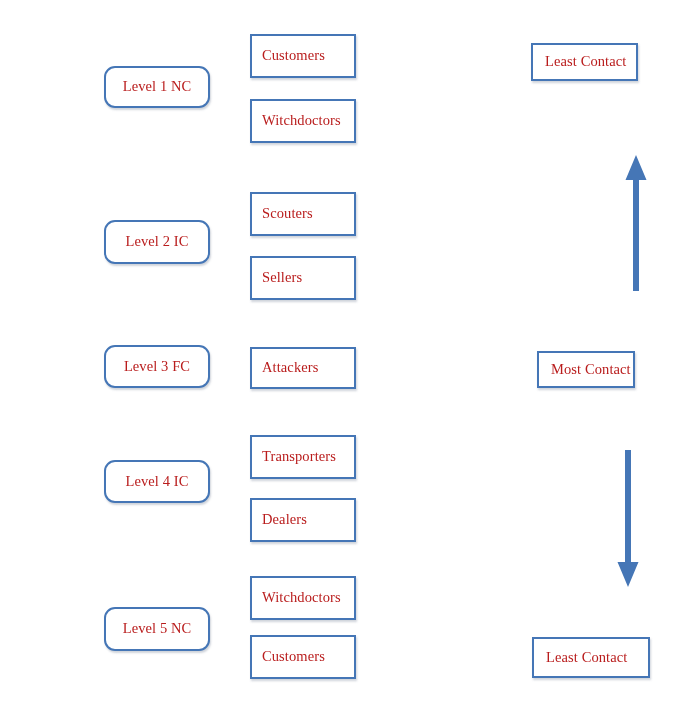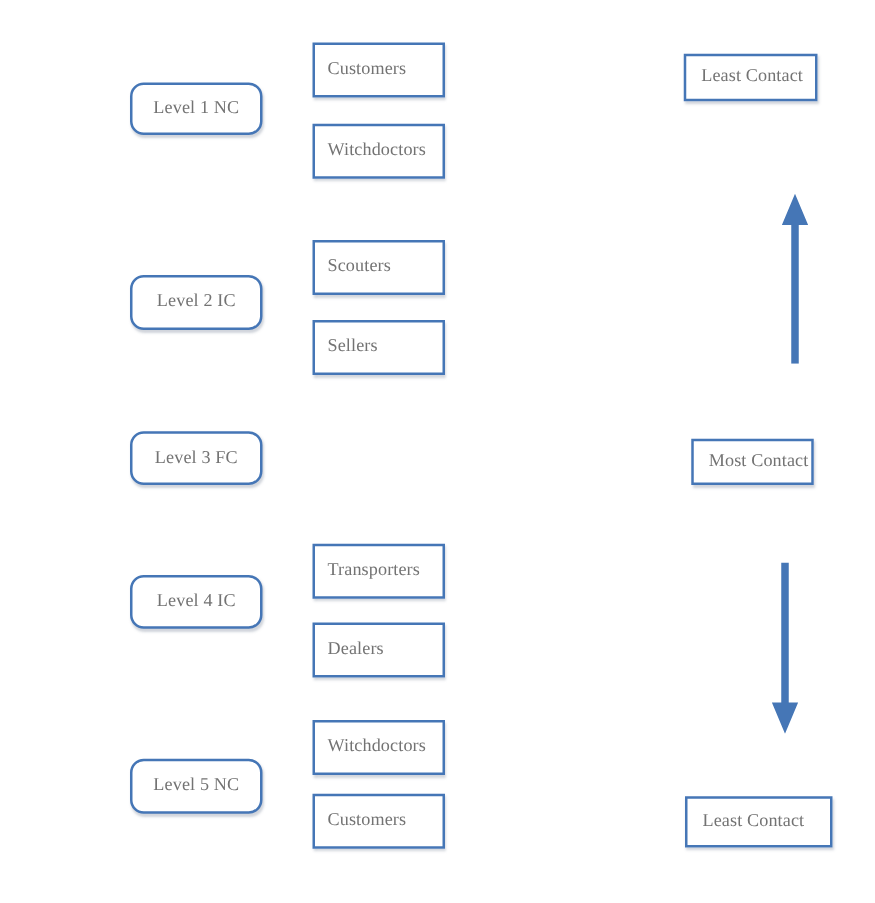--- a/index.html
+++ b/index.html
@@ -17,21 +17,21 @@
   }
 
   
   .box {
     position: absolute;
     box-sizing: border-box;
     background: #ffffff;
     border: 2px solid #4576b6;
     display: flex;
     align-items: center;
-    color: #737373;
+    color: #b91c1c;
     font-size: 14.5px;
     line-height: 1.1;
     letter-spacing: 0.1px;
     box-shadow: 1px 2px 2px rgba(150, 160, 175, 0.45);
   }
 
   
   .box.level {
     border-radius: 11px;
     justify-content: center;
@@ -43,21 +43,20 @@
     border-radius: 0;
     justify-content: flex-start;
     padding-left: 10px;
   }
 
   
   .box.contact {
     border-radius: 0;
     justify-content: flex-start;
     padding-left: 12px;
-    margin-left: 16px;
   }
 
   
   .arrow {
     position: absolute;
     overflow: visible;
   }
   .arrow svg { display: block; }
 </style>
 </head>
@@ -94,20 +93,23 @@
   </div>
 
   <div class="box role" style="left:250px; top:192px; width:106px; height:44px;">
     <span>Scouters</span>
   </div>
 
   <div class="box role" style="left:250px; top:256px; width:106px; height:44px;">
     <span>Sellers</span>
   </div>
 
+  <div class="box role" style="left:250px; top:347px; width:106px; height:42px;">
+    <span>Attackers</span>
+  </div>
 
   <div class="box role" style="left:250px; top:498px; width:106px; height:44px;">
     <span>Dealers</span>
   </div>
 
   <div class="box role" style="left:250px; top:435px; width:106px; height:44px;">
     <span>Transporters</span>
   </div>
 
   <div class="box role" style="left:250px; top:576px; width:106px; height:44px;">

